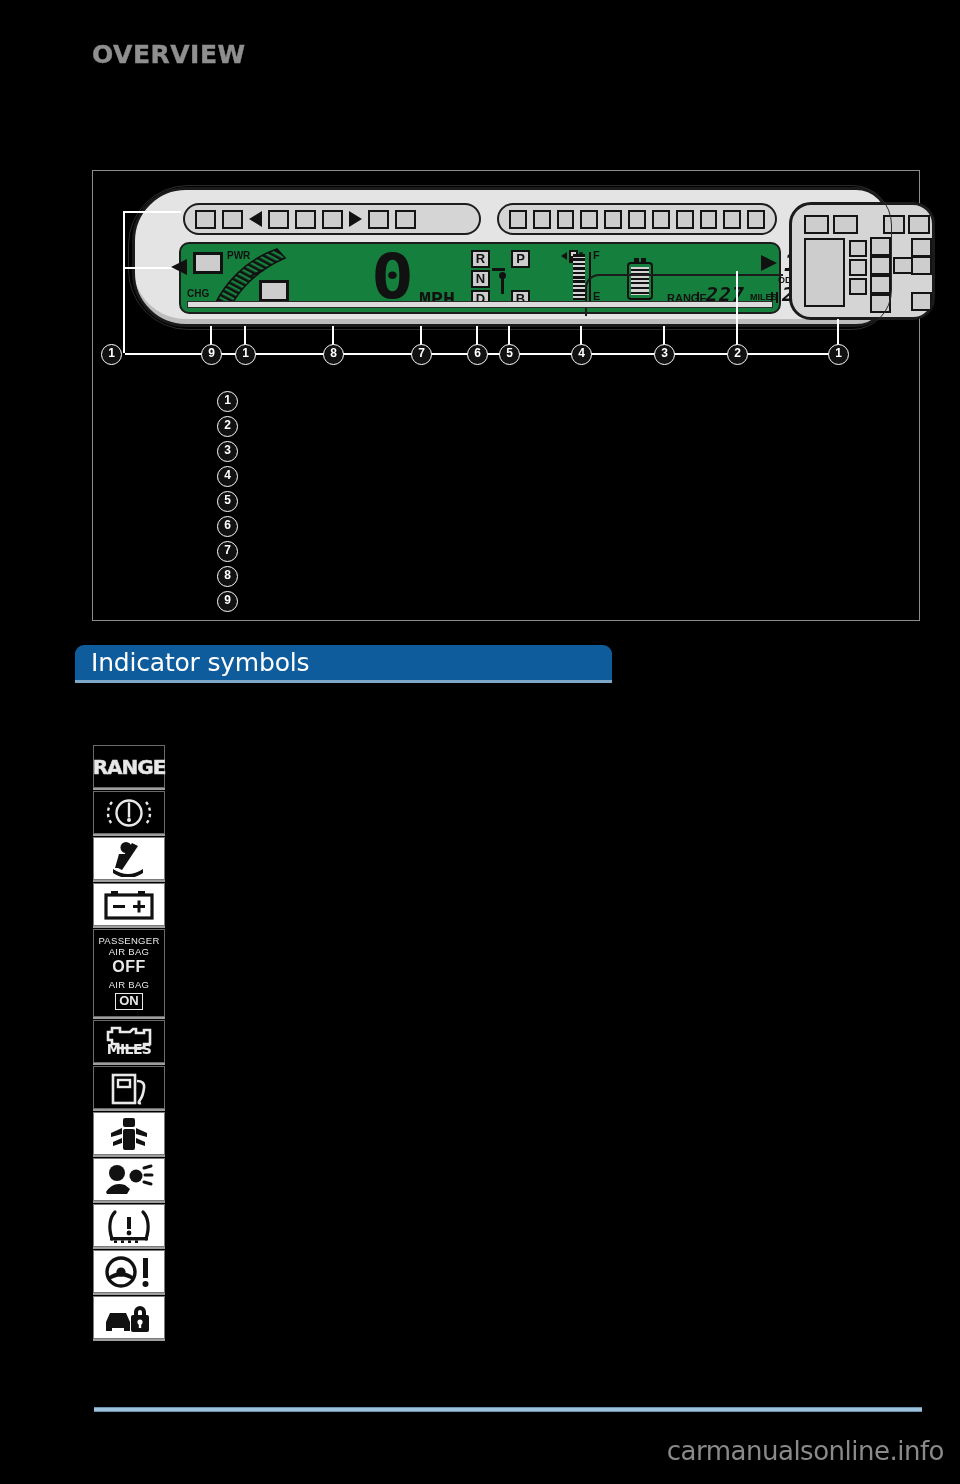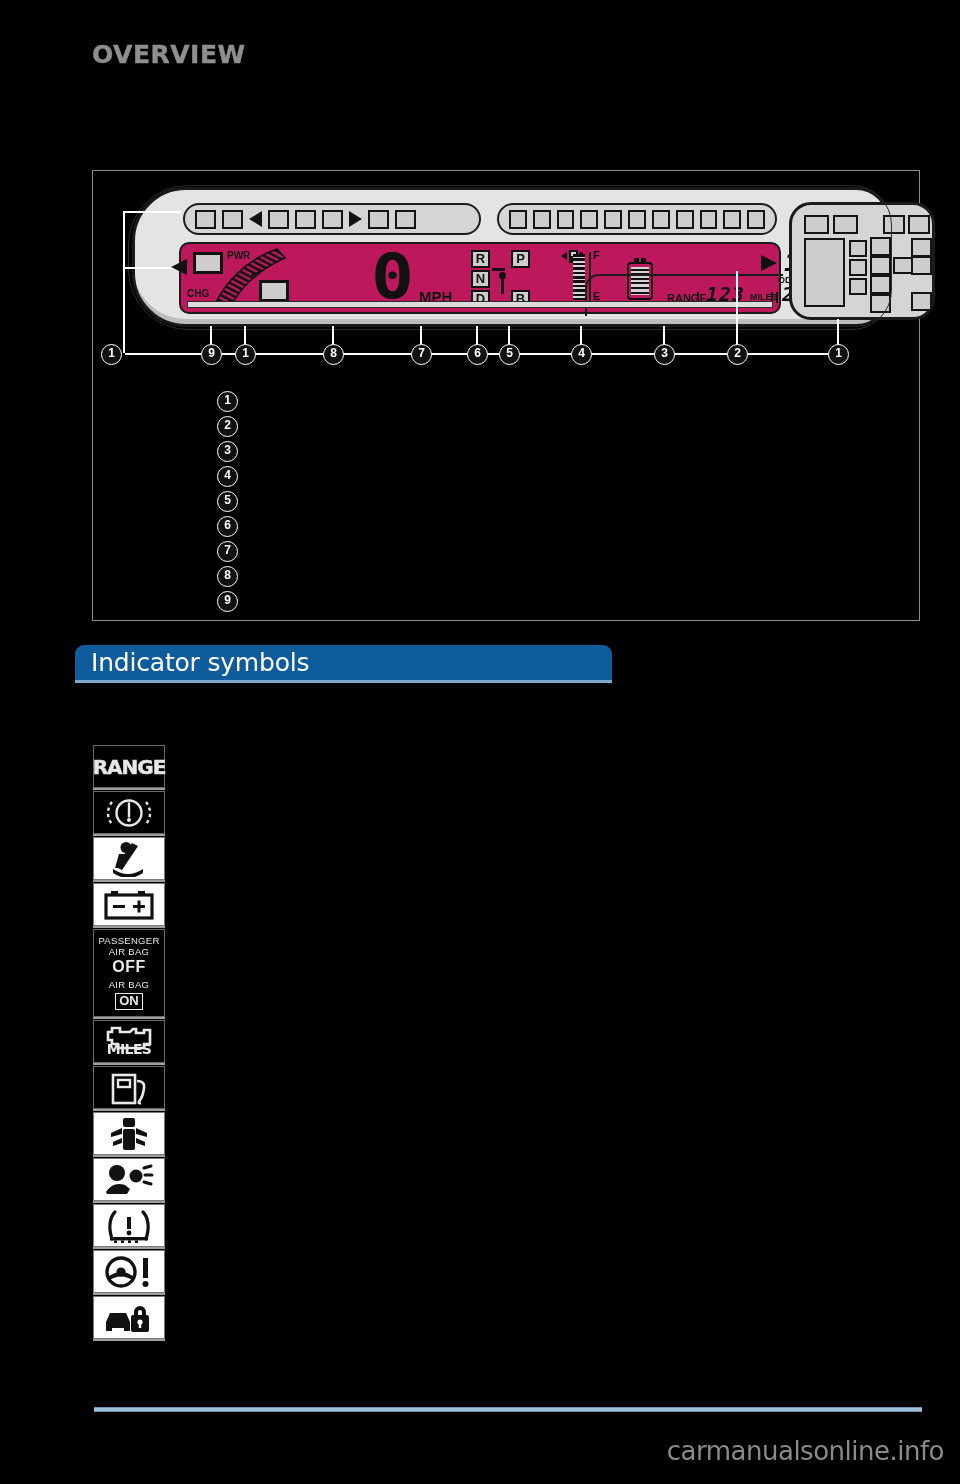--- a/index.html
+++ b/index.html
@@ -66,21 +66,21 @@
   #strip-right{left:362px;top:13px;width:280px;}
   .tell{width:21px;height:19px;background:#cdcdcd;border:2px solid #141414;box-sizing:border-box;}
   .tell.sm{width:19px;}
   .arrow-l,.arrow-r{width:0;height:0;border-top:8px solid transparent;border-bottom:8px solid transparent;}
   .arrow-l{border-right:13px solid #111;}
   .arrow-r{border-left:13px solid #111;}
 
   
   .lcd{
     position:absolute;left:44px;top:52px;width:602px;height:72px;
-    background:#be185d;border:2px solid #1c1c1c;border-radius:10px;
+    background:#15803d;border:2px solid #1c1c1c;border-radius:10px;
     box-sizing:border-box;
   }
   .lcd::after{
     content:"";position:absolute;left:6px;right:6px;bottom:4px;height:7px;
     background:#dcdcdc;border:1px solid #2a2a2a;box-sizing:border-box;
   }
 
   .tell-big{position:absolute;width:30px;height:22px;background:#cdcdcd;border:3px solid #111;box-sizing:border-box;}
   #tell-ready{left:12px;top:8px;}
   #tell-eco{left:78px;top:36px;}
@@ -92,22 +92,22 @@
   .pwr-gauge{position:absolute;left:30px;top:2px;width:90px;height:62px;}
 
   
   .speed-digit{
     position:absolute;left:190px;top:2px;
     font-size:62px;line-height:62px;font-weight:bold;
     color:#111;font-family:"DejaVu Sans Mono", monospace;
     transform:scaleX(1.15);transform-origin:left top;letter-spacing:-2px;
   }
   .speed-unit{
-    position:absolute;left:238px;top:44px;font-size:15px;font-weight:bold;color:#111;
-    font-family:Liberation Sans, sans-serif;
+    position:absolute;left:238px;top:44px;font-size:20px;font-weight:bold;color:#111;
+    font-family:Liberation Mono, monospace;
   }
 
   
   .gear{position:absolute;left:290px;top:6px;width:78px;height:60px;}
   .gear-box{
     position:absolute;width:19px;height:18px;border:2.5px solid #111;
     box-sizing:border-box;background:#cdcdcd;color:#111;font-size:13px;
     font-weight:bold;text-align:center;line-height:13px;
     font-family:"Liberation Sans",sans-serif;
   }
@@ -298,21 +298,21 @@
             <div class="fuel-axis"></div>
             <div class="fuel-f">F</div>
             <div class="fuel-e">E</div>
           </div>
 
           <div class="hvbatt"></div>
 
           <div class="subpanel"></div>
 
           <div class="lbl-range">RANGE</div>
-          <div class="val-range seg">123</div>
+          <div class="val-range seg">227</div>
           <div class="unit-range">MILES</div>
 
           <div class="lbl-odo">ODO</div>
           <div class="val-odo seg">2000</div>
           <div class="unit-odo">MILES</div>
 
           <div class="val-clock seg">12:00</div>
 
           <div class="tickdiv" style="left:516px;"></div>
           <div class="tickdiv" style="left:590px;"></div>

